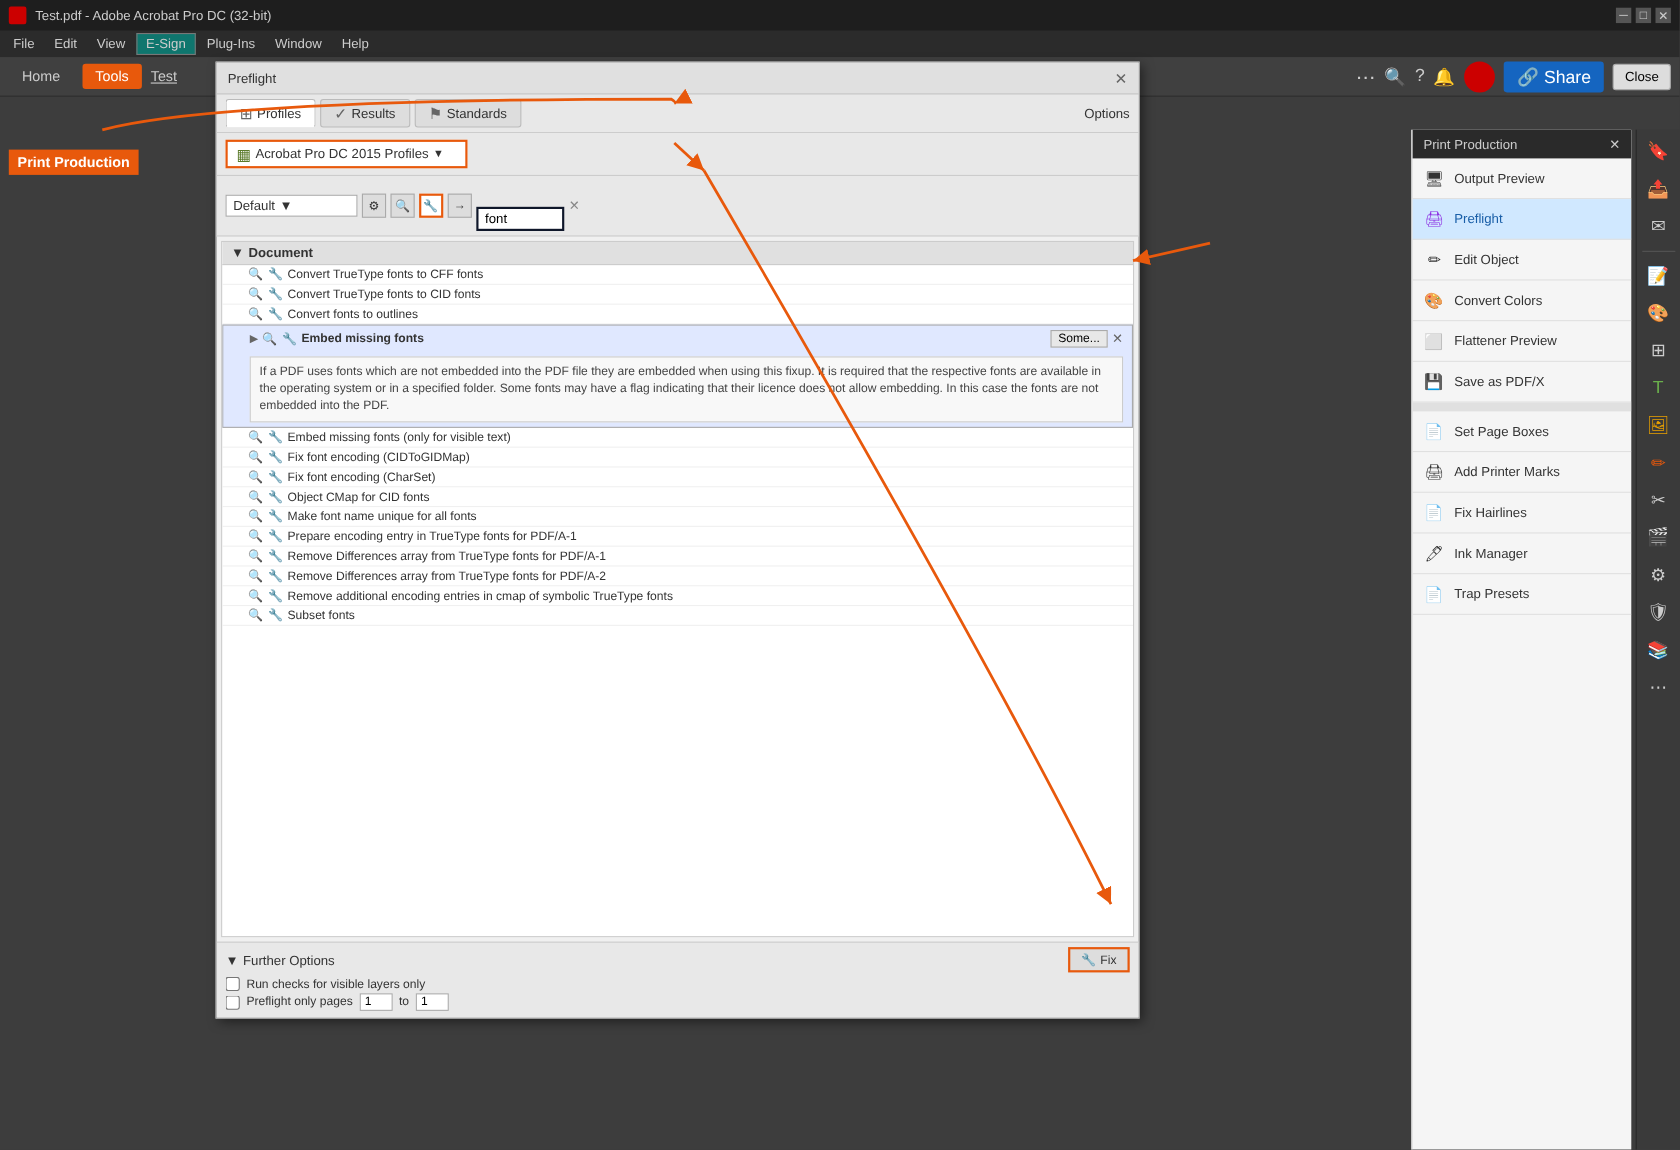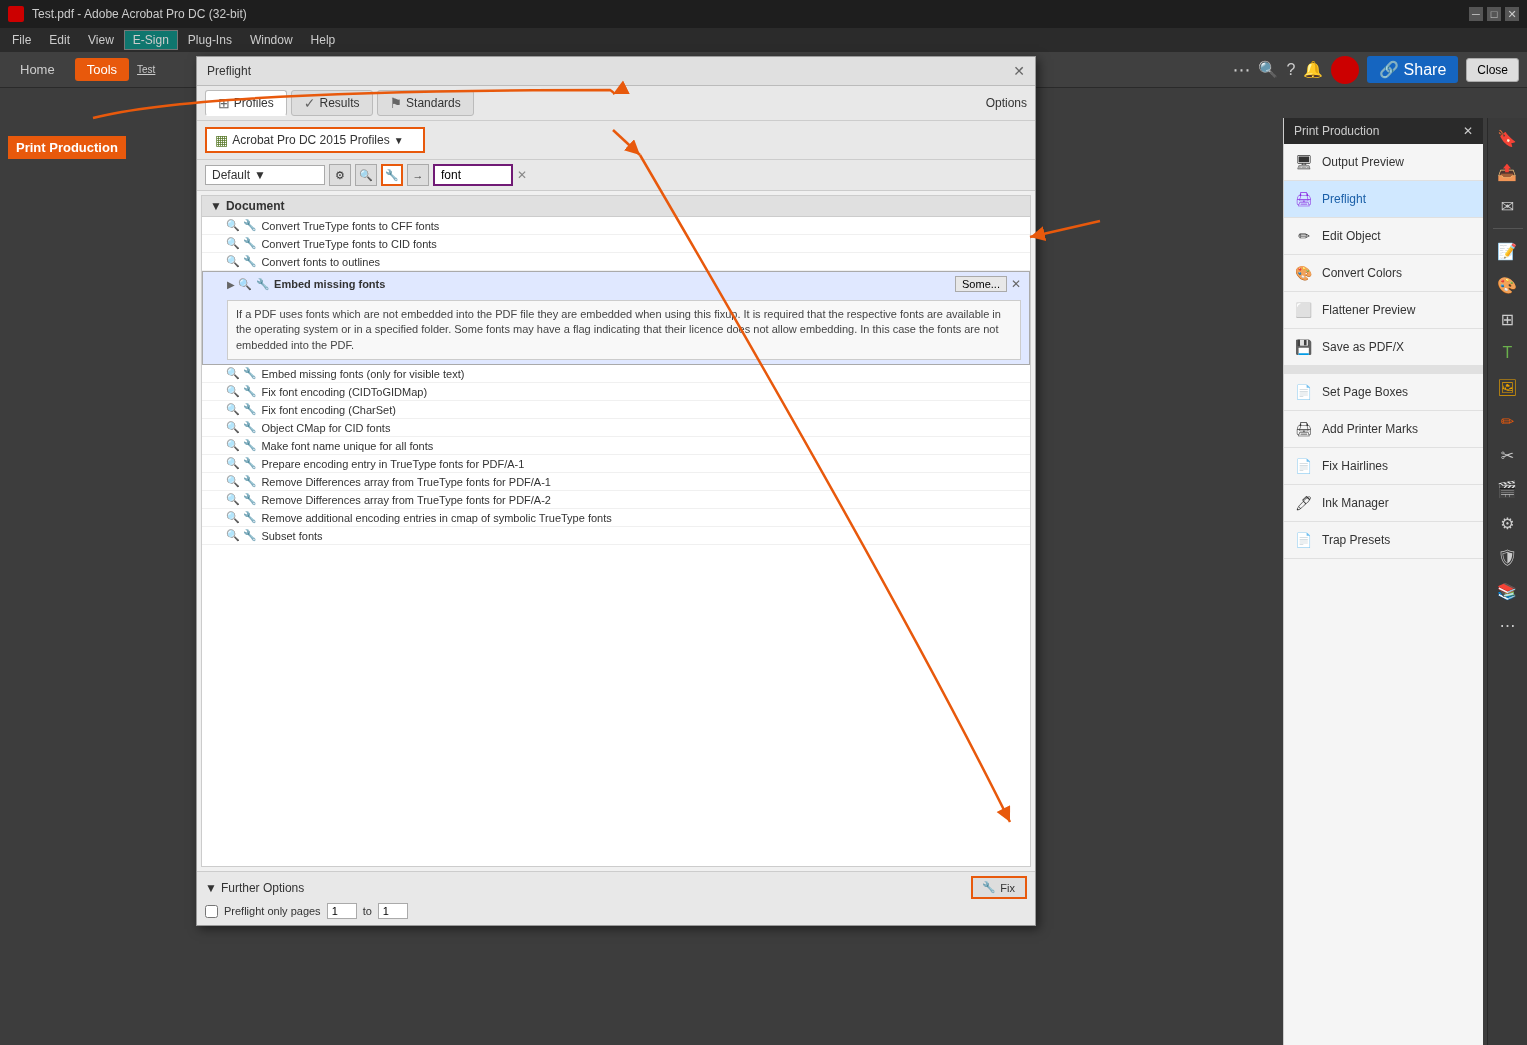--- a/index.html
+++ b/index.html
@@ -39,21 +39,21 @@
       background: #404040;
       height: 36px;
       display: flex;
       align-items: center;
       padding: 0 8px;
       gap: 8px;
       border-bottom: 1px solid #2a2a2a;
     }
     .tool-tab { padding: 4px 12px; cursor: pointer; color: #ccc; font-size: 13px; }
     .tool-tab.active { background: #e8590c; color: white; border-radius: 3px; text-align: center; }
-    .tool-tab-text { color: #ccc; font-size: 10px; text-decoration: underline; }
+    .tool-tab-text { color: #ccc; font-size: 13px; text-decoration: underline; }
 
     
     .print-prod-label {
       position: absolute;
       left: 8px;
       top: 136px;
       background: #e8590c;
       color: white;
       padding: 4px 8px;
       font-size: 13px;
@@ -155,23 +155,24 @@
       width: 22px; height: 22px;
       background: #ddd;
       border: 1px solid #aaa;
       display: flex; align-items: center; justify-content: center;
       cursor: pointer; font-size: 11px;
     }
     .search-icon-btn.active { border: 2px solid #e8590c; background: #fff; }
     .search-input-box {
       display: flex; align-items: center;
       background: white;
-      border: 2px solid #701a75;
+      border: 2px solid #0f172a;
       padding: 2px 6px;
       min-width: 80px;
+      margin-top: 24px;
     }
     .search-clear { cursor: pointer; color: #888; font-size: 12px; }
 
     
     .list-area {
       flex: 1;
       overflow-y: auto;
       background: white;
       border: 1px solid #ccc;
       margin: 4px;
@@ -513,20 +514,24 @@
     <div class="further-options">
       <div class="further-header">
         <div class="further-header-left">
           <span>▼</span>
           <span>Further Options</span>
         </div>
         <div class="fix-btn">
           <span>🔧</span>
           <span>Fix</span>
         </div>
+      </div>
+      <div class="option-row">
+        <input type="checkbox" class="checkbox-input" style="">
+        <span>Run checks for visible layers only</span>
       </div>
       <div class="option-row">
         <input type="checkbox" class="checkbox-input" style="">
         <span>Preflight only pages</span>
         <input type="text" class="page-input" value="1" style="">
         <span>to</span>
         <input type="text" class="page-input" value="1" style="">
       </div>
     </div>
   </div>

